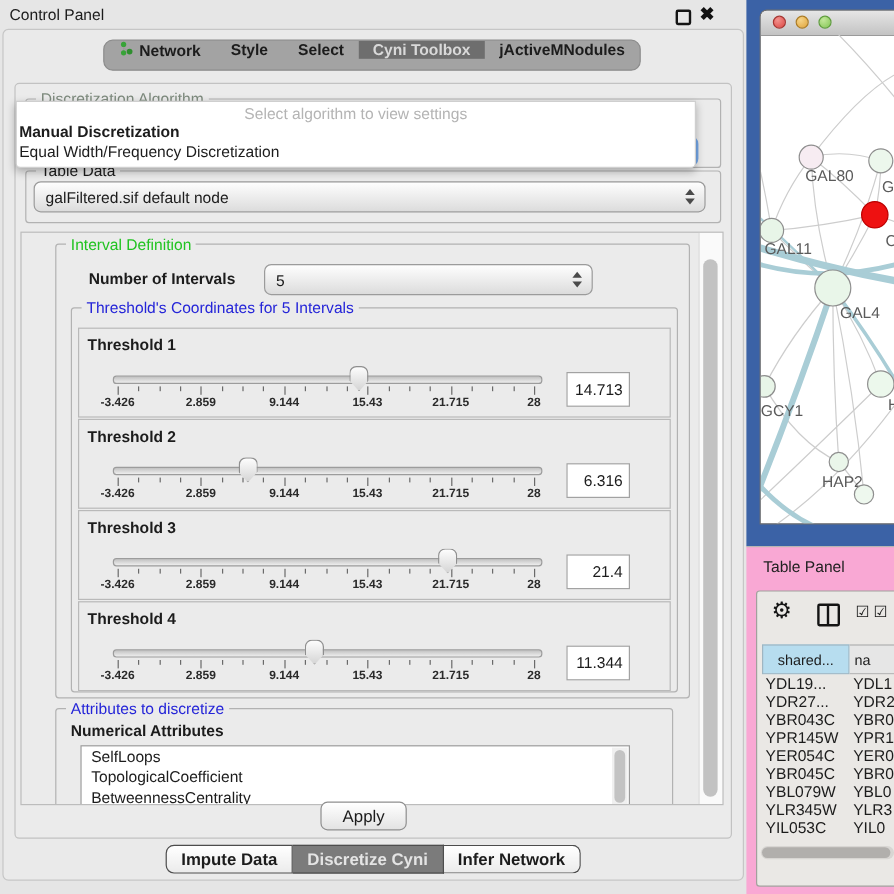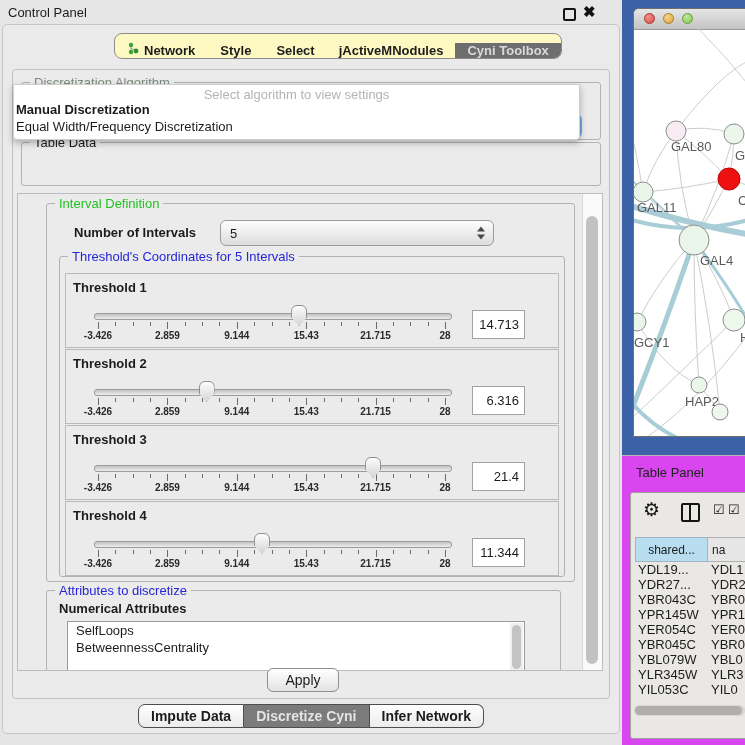--- a/index.html
+++ b/index.html
@@ -7,22 +7,22 @@
         font-family:"Liberation Sans",sans-serif;font-size:13px;color:#1c1c1c;}
   
   .control-panel{position:absolute;left:0;top:0;width:622px;height:523px;background:#e6e6e6;}
   .cp-titlebar{position:absolute;left:0;top:0;width:622px;height:24px;}
   .cp-title{position:absolute;left:8px;top:5px;font-size:13px;}
   .float-btn{position:absolute;left:563px;top:8px;width:9px;height:9px;border:2px solid #141414;border-radius:2px;cursor:pointer;}
   .close-btn{position:absolute;left:583px;top:3px;font-size:15px;font-weight:bold;color:#111;cursor:pointer;}
   .cp-outer{position:absolute;left:2px;top:24px;width:616px;height:708px;background:#eaeaea;
             border:1px solid #c6c6c6;border-radius:5px;}
   
-  .tab-bar{position:absolute;left:83px;top:8px;height:24px;display:inline-flex;align-items:flex-end;
-           background:#fef9c3;border:1px solid #8c8c8c;border-radius:8px;overflow:hidden;margin-left:28px;}
+  .tab-bar{position:absolute;left:83px;top:8px;height:24px;display:inline-flex;align-items:flex-start;
+           background:#a3a3a3;border:1px solid #8c8c8c;border-radius:8px;overflow:hidden;}
   .tab{display:flex;align-items:center;gap:5px;padding:0 12px;font-weight:bold;font-size:13px;cursor:pointer;white-space:nowrap;}
   .tab.selected{background:#6e6e6e;color:#d9d9d9;}
   .tab-sep{width:1px;background:#c4c4c4;margin:4px 0;}
   
   .page{position:absolute;left:9px;top:44px;width:596px;height:628px;background:#ebebeb;
         border:1px solid #c2c2c2;border-radius:4px;}
   .groupbox{position:absolute;border:1px solid #b2b2b2;border-radius:3px;}
   .legend{position:absolute;top:-8px;left:8px;background:#ebebeb;padding:0 4px;font-size:13px;white-space:nowrap;}
   .legend.green{color:#21c321;}
   .legend.blue{color:#2525d8;}
@@ -81,21 +81,21 @@
   .net-window{position:absolute;left:11px;top:8px;width:120px;height:429px;background:#ffffff;
               border:1px solid #6f6f6f;border-radius:6px 6px 0 0;box-sizing:border-box;overflow:hidden;}
   .net-titlebar{position:absolute;left:0;top:0;right:0;height:20px;background:linear-gradient(#e6e6e6,#c3c3c3);
                 border-bottom:1px solid #9a9a9a;}
   .tl{position:absolute;top:4px;width:11px;height:11px;border-radius:50%;cursor:pointer;box-sizing:border-box;}
   .tl.red{left:10px;background:radial-gradient(circle at 35% 30%,#f2928e,#dd4743);border:1px solid #a63733;}
   .tl.yellow{left:29px;background:radial-gradient(circle at 35% 30%,#f6d488,#e0a43b);border:1px solid #ad7d26;}
   .tl.green{left:48px;background:radial-gradient(circle at 35% 30%,#c2e79a,#83c653);border:1px solid #5f9e3d;}
   .net-canvas{position:absolute;left:0;top:20px;}
   
-  .table-panel{position:absolute;left:0;top:455px;width:123px;height:290px;background:#d946ef;border-top:1px solid #b8b6b3;}
+  .table-panel{position:absolute;left:0;top:455px;width:123px;height:290px;background:#f9a8d4;border-top:1px solid #b8b6b3;}
   .tp-title{position:absolute;left:14px;top:9px;font-size:13px;color:#222;}
   .tp-inner{position:absolute;left:8px;top:36px;width:118px;height:247px;background:#eae8e5;
             border:1px solid #a2a09d;border-radius:3px;box-sizing:border-box;}
   .tp-toolbar{position:absolute;left:0;top:0;right:0;height:38px;}
   .icon-gear{position:absolute;left:12px;top:6px;font-size:19px;color:#161616;cursor:pointer;line-height:22px;}
   .icon-cols{position:absolute;left:50px;top:10px;width:15px;height:15px;border:2px solid #141414;border-radius:2px;cursor:pointer;}
   .icon-cols:before{content:"";position:absolute;left:6px;top:0;bottom:0;width:2px;background:#141414;}
   .icon-check{position:absolute;top:9px;font-size:13px;color:#141414;cursor:pointer;}
   .tp-header{position:absolute;left:4px;top:44px;right:0;height:25px;display:flex;}
   .tp-hcell{box-sizing:border-box;border:1px solid #9fb6c2;background:#b7ddef;display:flex;align-items:center;
@@ -132,39 +132,43 @@
             <span>Network</span>
           </div>
           <div class="tab-sep"></div>
           <div class="tab">
             <span>Style</span>
           </div>
           <div class="tab-sep"></div>
           <div class="tab">
             <span>Select</span>
           </div>
+          <div class="tab selected">
+            <span>Cyni Toolbox</span>
+          </div>
           <div class="tab">
             <span>jActiveMNodules</span>
-          </div>
-          <div class="tab selected">
-            <span>Cyni Toolbox</span>
           </div>
         </div>
 
       <div class="page">
 
         <div class="groupbox" style="left:8px;top:12px;right:8px;height:56px;">
           <span class="legend dim">Discretization Algorithm</span>
           <span class="focus-frag">
               <span class="spin"></span>
             </span>
         </div>
 
         <div class="groupbox" style="left:8px;top:72px;right:8px;height:42px;">
           <span class="legend">Table Data</span>
+          <span class="combo" style="left:6px;right:12px;top:8px;">
+            <span>galFiltered.sif default node</span>
+            <span class="spin"></span>
+          </span>
         </div>
 
         <div class="scrollpane">
 
           <div class="groupbox" style="left:28px;top:9px;width:527px;height:377px;">
             <span class="legend green">Interval Definition</span>
             <span style="position:absolute;left:27px;top:21px;font-weight:bold;">Number of Intervals</span>
             <span class="combo" style="left:173px;top:16px;width:274px;">
               <span>5</span>
               <span class="spin"></span>
@@ -308,20 +312,21 @@
                 </div>
             </div>
           </div>
 
           <div class="groupbox" style="left:28px;top:396px;width:513px;height:110px;">
             <span class="legend blue">Attributes to discretize</span>
             <span class="attr-title">Numerical Attributes</span>
             <div class="attr-list">
               <div id="attr-items">
                   <div class="attr-item">SelfLoops</div>
+                  <div class="attr-item">TopologicalCoefficient</div>
                   <div class="attr-item">BetweennessCentrality</div>
                 </div>
               <div class="attr-scroll">
                   <div class="thumb"></div>
                 </div>
             </div>
           </div>
 
           <div class="vscroll">
               <div class="thumb"></div>

